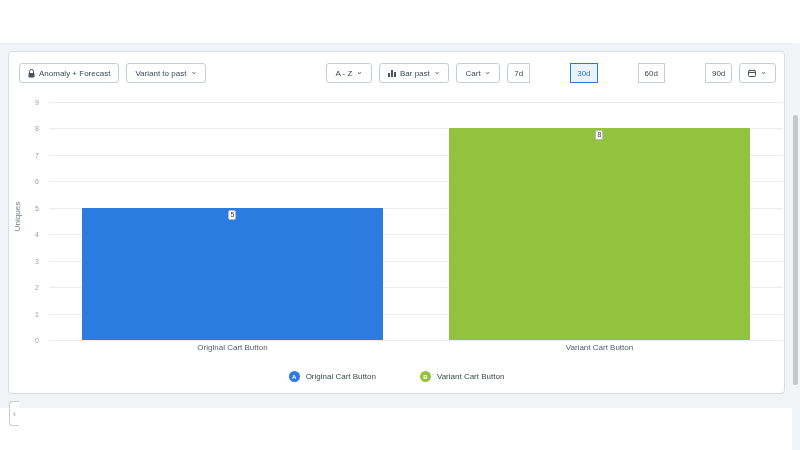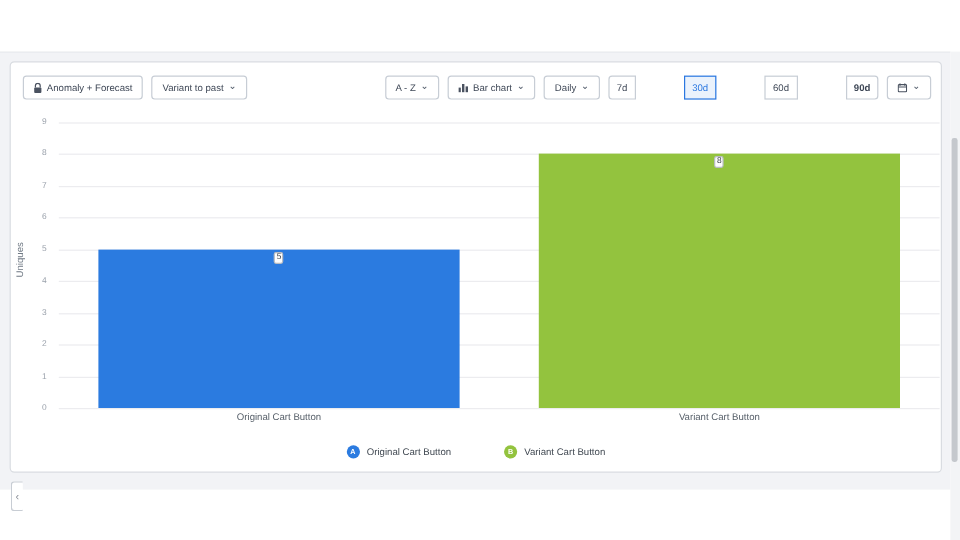--- a/index.html
+++ b/index.html
@@ -17,21 +17,21 @@
   .toolbar { position:absolute; top:11px; left:10px; right:8px;
     display:flex; justify-content:space-between; align-items:flex-start; }
   .tgroup { display:flex; gap:7px; align-items:center; }
   .btn { display:inline-flex; align-items:center; gap:4px; height:20px;
     padding:0 8px; background:#fff; border:1px solid #c7cdd5; border-radius:3px;
     font-size:8px; color:#3e4756; cursor:pointer; white-space:nowrap; }
   .chev { font-size:8px; color:#5a6472; line-height:1; margin-top:-2px; }
   .seg { display:inline-flex;gap:41px; }
   .seg .btn { border-radius:0; margin-left:-1px; padding:0 6px; position:relative; }
   .seg .btn:first-child { border-radius:3px 0 0 3px; margin-left:0; }
-  .seg .btn:last-child { border-radius:0 3px 3px 0;font-weight:bold; }
+  .seg .btn:last-child { border-radius:0 3px 3px 0; }
   .seg .btn.sel { border-color:#2a77e0; color:#2a77e0; background:#eaf2fc; z-index:1; }
   .icon svg { display:block; }
 
   
   .ylabel { position:absolute; left:-62px; top:160px; width:140px; text-align:center;
     transform:rotate(-90deg); font-size:8px; color:#707a85; }
   .yaxis { position:absolute; left:0; top:50px; width:30px; height:238px; }
   .ytick { position:absolute; right:0; width:30px; text-align:right;
     font-size:7px; color:#9aa1ab; transform:translateY(-50%); }
   .plot { position:absolute; left:40px; top:50px; width:734px; height:238px; }
@@ -91,25 +91,25 @@
             <span class="chev">⌄</span>
           </button>
           <button class="btn">
             <span class="icon">
               <svg width="8" height="8" viewBox="0 0 8 8">
                   <rect x="0" y="4" width="2" height="4" fill="#4a5260"></rect>
                   <rect x="3" y="1" width="2" height="7" fill="#4a5260"></rect>
                   <rect x="6" y="3" width="2" height="5" fill="#4a5260"></rect>
                 </svg>
             </span>
-            <span>Bar chart</span>
+            <span>Bar past</span>
             <span class="chev">⌄</span>
           </button>
           <button class="btn">
-            <span>Daily</span>
+            <span>Cart</span>
             <span class="chev">⌄</span>
           </button>
           <div class="seg">
               <button class="btn">7d</button>
               <button class="btn sel">30d</button>
               <button class="btn">60d</button>
               <button class="btn">90d</button>
             </div>
           <button class="btn">
             <span class="icon">

